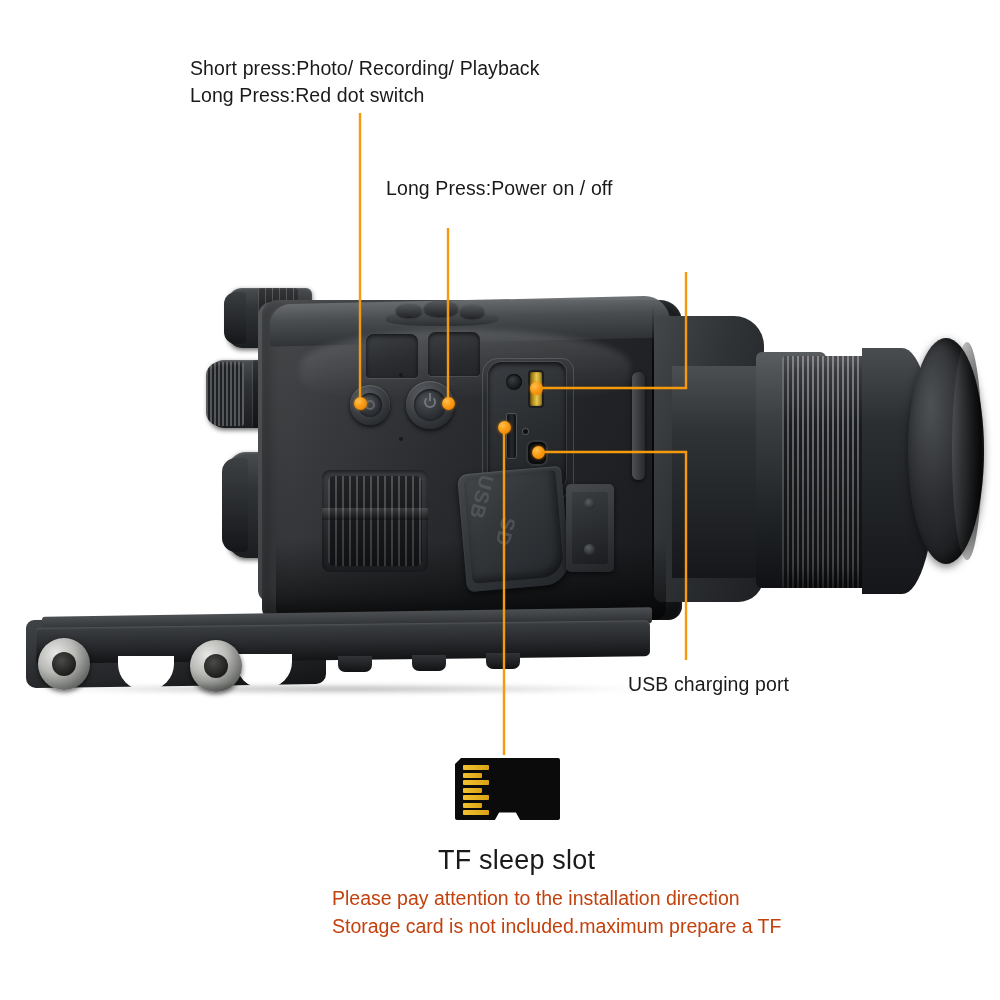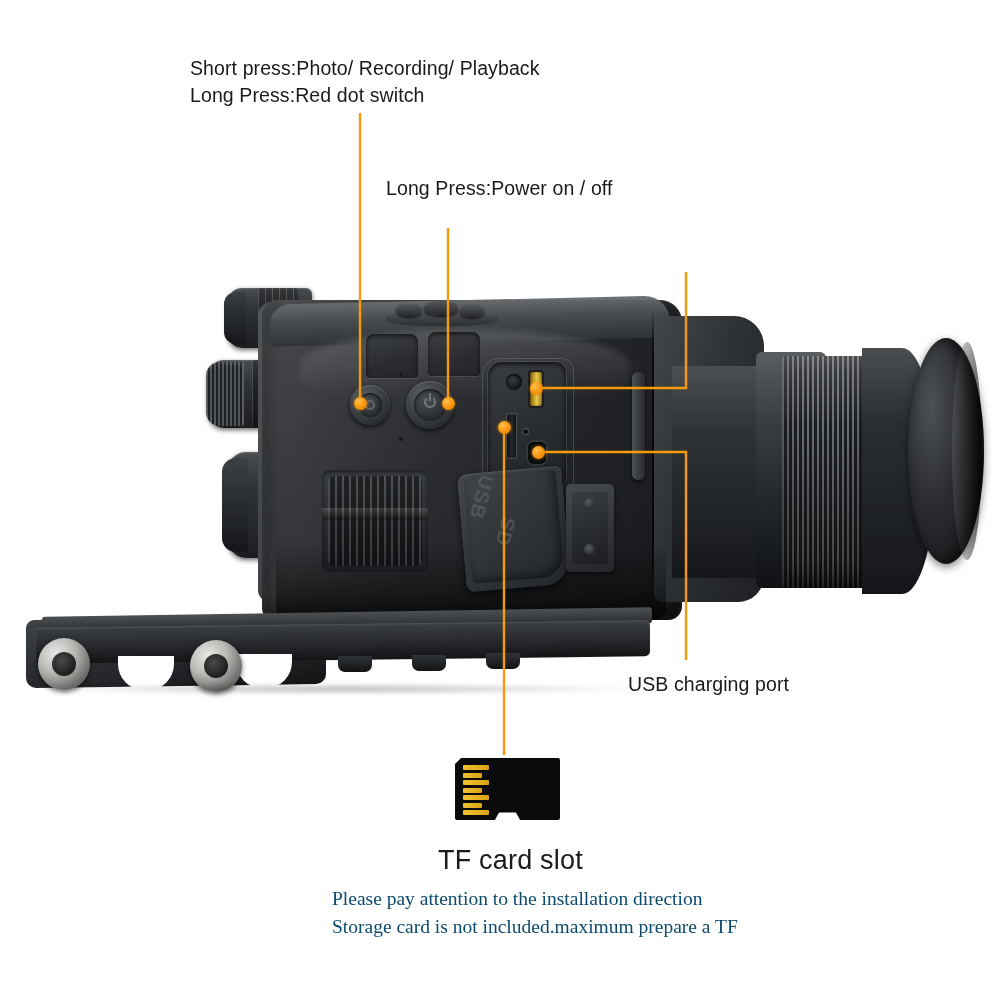--- a/index.html
+++ b/index.html
@@ -50,22 +50,21 @@
   .title-big {
     position: absolute;
     font-size: 27px;
     color: #1a1a1a;
     letter-spacing: .2px;
   }
   .note {
     position: absolute;
     font-size: 19.5px;
     line-height: 27.5px;
-    color: #0c4a6e;
-    font-family: Liberation Serif, serif;
+    color: #c2410c;
   }
   .note .ln { display: block; white-space: nowrap; }
 
   
   #device { position: absolute; left: 0; top: 0; width: 1000px; height: 1000px; z-index: 10; }
   #device * { position: absolute; }
 
   
   .body-main {
     left: 262px; top: 300px; width: 420px; height: 320px;
@@ -521,19 +520,19 @@
       <span class="ln">Short press:Photo/ Recording/ Playback</span>
       <span class="ln">Long Press:Red dot switch</span>
     </div>
   <div class="callout-text" style="left: 386px; top: 175px;">
       <span class="ln">Long Press:Power on / off</span>
     </div>
   <div class="callout-text" style="left: 628px; top: 671px;">
       <span class="ln">USB charging port</span>
     </div>
 
-  <div class="title-big" style="left: 438px; top: 845px;">TF card slot</div>
+  <div class="title-big" style="left: 438px; top: 845px;">TF sleep slot</div>
   <div class="note" style="left: 332px; top: 885px;">
       <span class="ln">Please pay attention to the installation direction</span>
       <span class="ln">Storage card is not included.maximum prepare a TF</span>
     </div>
 
 </div>
 
 </body></html>

